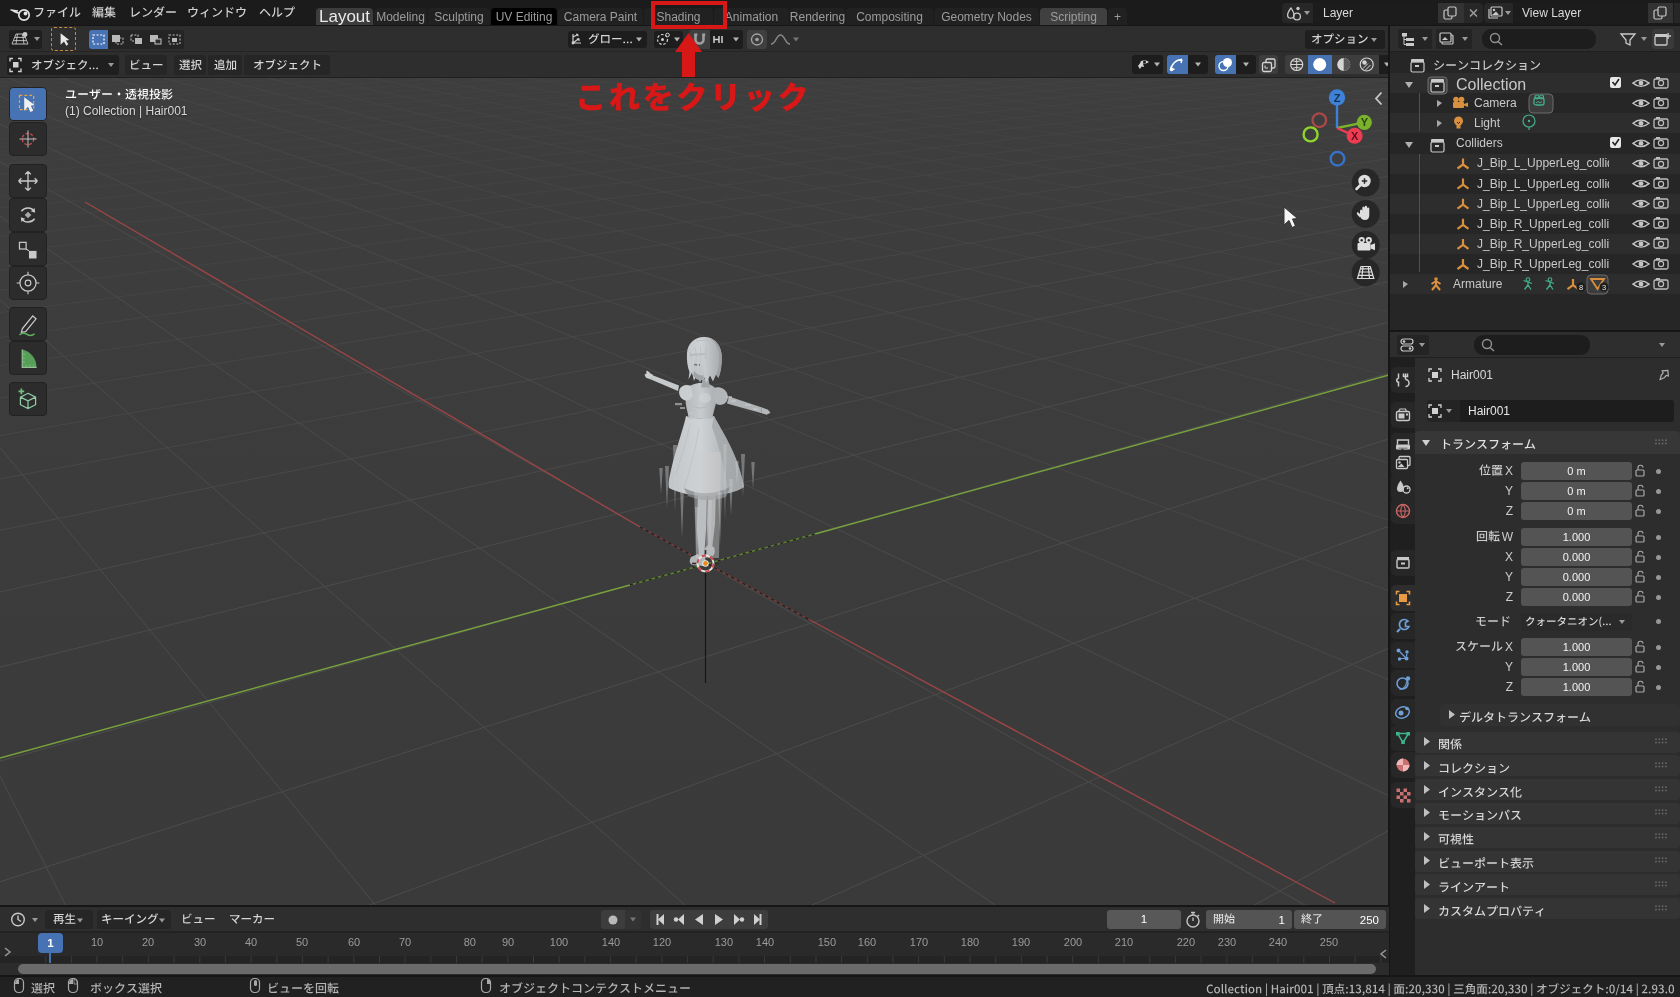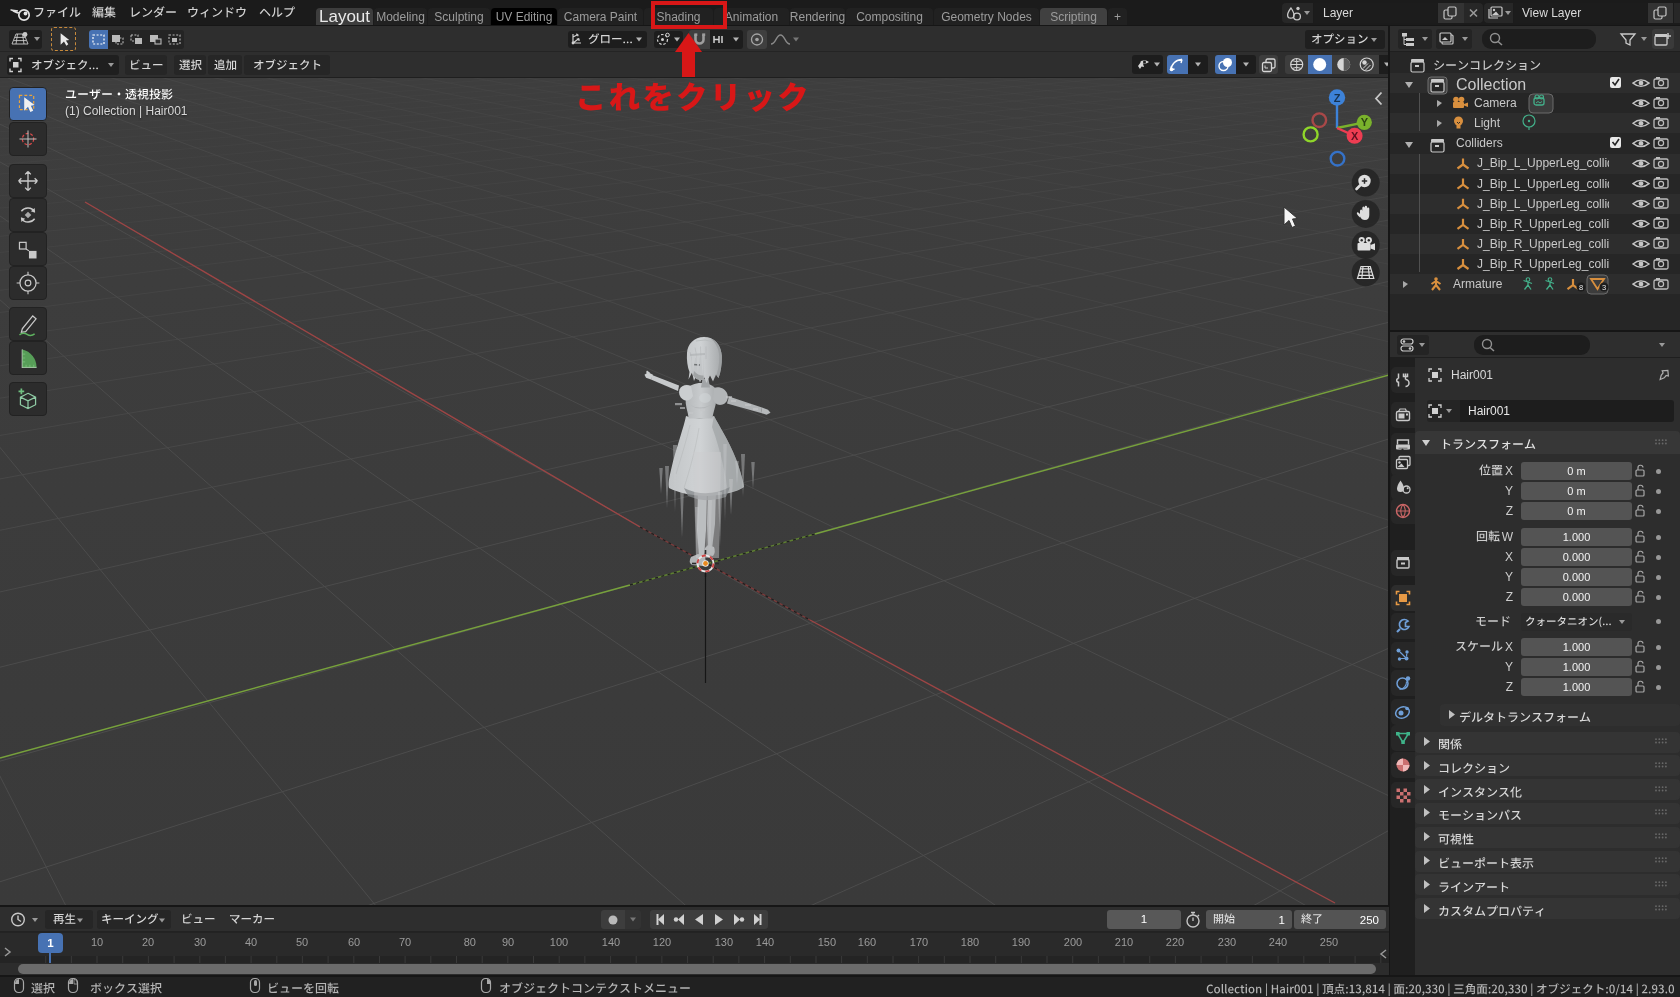--- a/index.html
+++ b/index.html
@@ -1270,21 +1270,21 @@
 <div class="abs" style="left:662px;top:936px;width:40px;height:14px;margin-left:-20px;text-align:center;color:#9b9b9b;font-size:11px">120</div>
 <div class="abs" style="left:713px;top:936px;width:40px;height:14px;margin-left:-20px;text-align:right;color:#9b9b9b;font-size:11px">130</div>
 <div class="abs" style="left:765px;top:936px;width:40px;height:14px;margin-left:-20px;text-align:center;color:#9b9b9b;font-size:11px">140</div>
 <div class="abs" style="left:816px;top:936px;width:40px;height:14px;margin-left:-20px;text-align:right;color:#9b9b9b;font-size:11px">150</div>
 <div class="abs" style="left:867px;top:936px;width:40px;height:14px;margin-left:-20px;text-align:center;color:#9b9b9b;font-size:11px">160</div>
 <div class="abs" style="left:919px;top:936px;width:40px;height:14px;margin-left:-20px;text-align:center;color:#9b9b9b;font-size:11px">170</div>
 <div class="abs" style="left:970px;top:936px;width:40px;height:14px;margin-left:-20px;text-align:center;color:#9b9b9b;font-size:11px">180</div>
 <div class="abs" style="left:1021px;top:936px;width:40px;height:14px;margin-left:-20px;text-align:center;color:#9b9b9b;font-size:11px">190</div>
 <div class="abs" style="left:1073px;top:936px;width:40px;height:14px;margin-left:-20px;text-align:center;color:#9b9b9b;font-size:11px">200</div>
 <div class="abs" style="left:1124px;top:936px;width:40px;height:14px;margin-left:-20px;text-align:center;color:#9b9b9b;font-size:11px">210</div>
-<div class="abs" style="left:1175px;top:936px;width:40px;height:14px;margin-left:-20px;text-align:center;color:#9b9b9b;font-size:11px">220</div>
+<div class="abs" style="left:1175px;top:936px;width:40px;height:14px;margin-left:-20px;text-align:right;color:#9b9b9b;font-size:11px">220</div>
 <div class="abs" style="left:1227px;top:936px;width:40px;height:14px;margin-left:-20px;text-align:center;color:#9b9b9b;font-size:11px">230</div>
 <div class="abs" style="left:1278px;top:936px;width:40px;height:14px;margin-left:-20px;text-align:center;color:#9b9b9b;font-size:11px">240</div>
 <div class="abs" style="left:1329px;top:936px;width:40px;height:14px;margin-left:-20px;text-align:center;color:#9b9b9b;font-size:11px">250</div>
 <div class="abs" style="left:0;top:956px;width:1389px;height:19px;background:#242424"></div>
 <div class="abs" style="left:0;top:956px;width:1389px;height:19px"><svg width="1389" height="19">
         <line x1="45.7" y1="0" x2="45.7" y2="12" stroke="#3a3a3a" stroke-width="1"></line>
         <line x1="71.4" y1="0" x2="71.4" y2="7" stroke="#3a3a3a" stroke-width="1"></line>
         <line x1="97.0" y1="0" x2="97.0" y2="12" stroke="#3a3a3a" stroke-width="1"></line>
         <line x1="122.7" y1="0" x2="122.7" y2="7" stroke="#3a3a3a" stroke-width="1"></line>
         <line x1="148.4" y1="0" x2="148.4" y2="12" stroke="#3a3a3a" stroke-width="1"></line>

